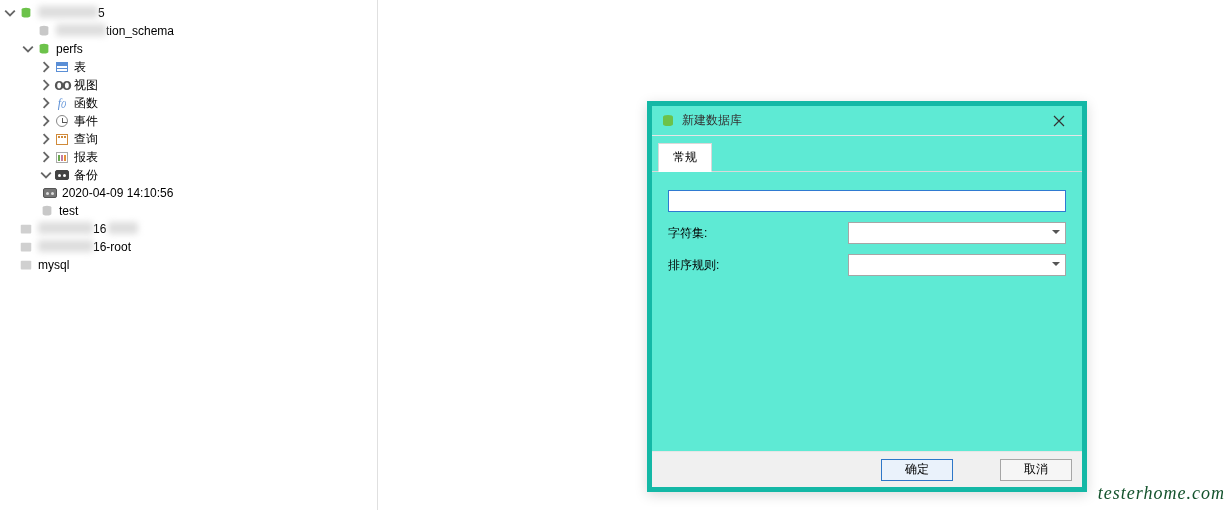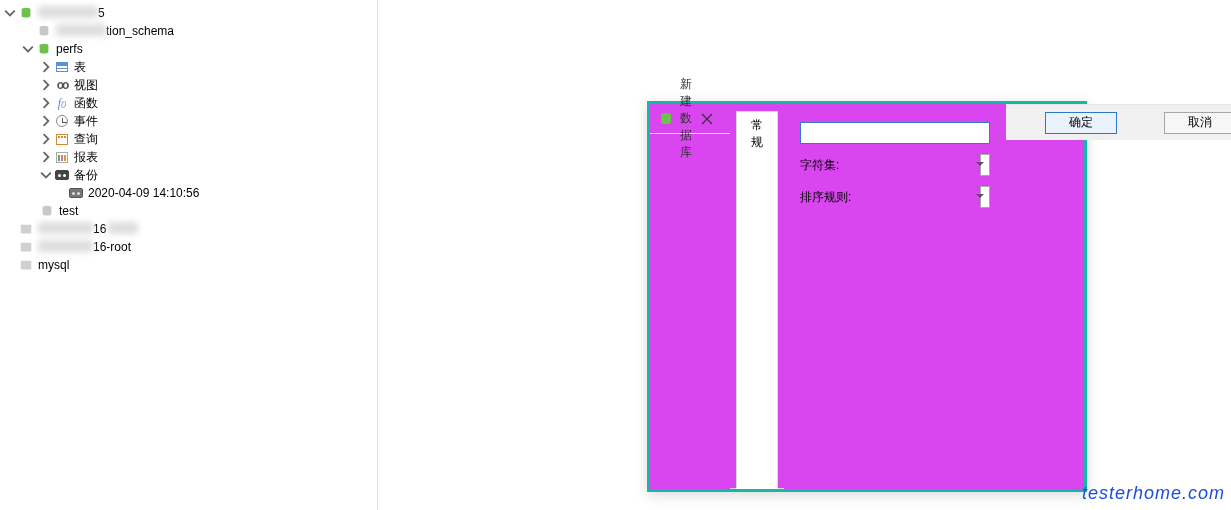--- a/index.html
+++ b/index.html
@@ -10,37 +10,37 @@
     .tree-row { display: flex; align-items: center; height: 18px; padding-left: 6px; cursor: default; white-space: nowrap; }
     .toggle { width: 12px; height: 12px; display: inline-flex; align-items: center; justify-content: center; color: #555; font-size: 10px; margin-right: 2px; }
     .toggle.empty { visibility: hidden; }
     .node-icon { width: 16px; height: 16px; display: inline-flex; align-items: center; justify-content: center; margin-right: 4px; }
     .node-label { color: #000; }
     .blur { filter: blur(3px); background: #ddd; color: transparent; border-radius: 2px; display: inline-block; }
     
     
     .ic-db-green svg, .ic-db-grey svg, .ic-conn svg { width: 14px; height: 14px; }
     .ic-table { border: 1px solid #5b8fd6; width: 12px; height: 10px; background: linear-gradient(#5b8fd6 0 3px, #fff 3px 5px, #5b8fd6 5px 6px, #fff 6px 8px, #5b8fd6 8px 9px, #fff 9px); }
-    .ic-view { font-size: 12px; color: #555; font-weight: bold; letter-spacing: -2px; }
+    .ic-view { font-size: 16px; color: #555; font-weight: bold; letter-spacing: -2px; }
     .ic-func { font-style: italic; font-family: serif; color: #5b8fd6; font-size: 12px; }
     .ic-event { width: 12px; height: 12px; border: 1px solid #888; border-radius: 50%; position: relative; background: #fff; }
     .ic-event::after { content: ""; position: absolute; width: 4px; height: 4px; border-left: 1px solid #555; border-bottom: 1px solid #555; top: 2px; left: 5px; }
     .ic-query { width: 12px; height: 11px; border: 1px solid #d08a3a; background: #fff; position: relative; }
     .ic-query::before { content: ""; position: absolute; top: 1px; left: 1px; right: 1px; height: 2px; background: repeating-linear-gradient(90deg, #d08a3a 0 2px, transparent 2px 3px); }
     .ic-report { width: 12px; height: 11px; border: 1px solid #aaa; background: #fff; position: relative; }
     .ic-report::after { content: ""; position: absolute; left: 1px; bottom: 1px; width: 8px; height: 6px; background: linear-gradient(90deg, #6aa84f 0 2px, transparent 2px 3px, #c27ba0 3px 5px, transparent 5px 6px, #e69138 6px 8px); }
     .ic-backup { width: 14px; height: 10px; border: 1px solid #444; border-radius: 2px; background: #444; position: relative; }
     .ic-backup::before, .ic-backup::after { content: ""; position: absolute; width: 3px; height: 3px; border-radius: 50%; background: #fff; top: 3px; }
     .ic-backup::before { left: 2px; } .ic-backup::after { right: 2px; }
     .ic-bakfile { width: 14px; height: 10px; border: 1px solid #555; border-radius: 2px; background: #777; position: relative; }
     .ic-bakfile::before, .ic-bakfile::after { content: ""; position: absolute; width: 3px; height: 3px; border-radius: 50%; background: #ddd; top: 3px; }
     .ic-bakfile::before { left: 2px; } .ic-bakfile::after { right: 2px; }
 
     
-    .dialog { position: absolute; left: 647px; top: 101px; width: 440px; height: 391px; border: 3px solid #14b8a6; background: #d946ef; box-shadow: 0 3px 12px rgba(0,0,0,.15); display: flex; flex-direction: row; }
+    .dialog { position: absolute; left: 647px; top: 101px; width: 440px; height: 391px; border: 5px solid #14b8a6; background: #5eead4; box-shadow: 0 3px 12px rgba(0,0,0,.15); display: flex; flex-direction: column; }
     .dlg-title { height: 30px; display: flex; align-items: center; padding: 0 8px; border-bottom: 1px solid #e6e6e6; }
     .dlg-title-icon { width: 16px; height: 16px; margin-right: 6px; display: flex; }
     .dlg-title-text { flex: 1; color: #333; }
     .dlg-close { width: 30px; height: 30px; display: flex; align-items: center; justify-content: center; cursor: pointer; }
     .dlg-close svg { width: 12px; height: 12px; }
     
     .dlg-tabs { display: flex; padding: 6px 6px 0 6px; border-bottom: 1px solid #d9d9d9; }
     .tab { padding: 5px 14px; border: 1px solid #d9d9d9; border-bottom: none; background: #fff; position: relative; top: 1px; font-size: 12px; }
     .tab.active { background: #fff; border-bottom: 1px solid #fff; }
     
@@ -51,21 +51,21 @@
     .form-input.focused { border: 1px solid #2f7ad1; outline: none; }
     .form-select { appearance: none; background: #fff; position: relative; }
     .select-wrap { flex: 1; position: relative; }
     .select-wrap::after { content: ""; position: absolute; right: 6px; top: 8px; border: 4px solid transparent; border-top-color: #555; pointer-events: none; }
     .select-wrap select { width: 100%; height: 22px; }
     
     .dlg-footer { height: 36px; border-top: 1px solid #e6e6e6; background: #f0f0f0; display: flex; justify-content: flex-end; align-items: center; padding-right: 10px; gap: 8px; }
     .btn { min-width: 72px; height: 22px; border: 1px solid #a6a6a6; background: #f6f6f6; cursor: pointer; font-size: 12px; margin-left: 39px; }
     .btn.primary { border-color: #2d77c8; background: #eaf2fb; }
     
-    .watermark { position: absolute; right: 6px; bottom: 6px; font-family: Liberation Sans, sans-serif; font-style: italic; color: #1d4ed8; font-size: 18px; letter-spacing: 1px; }
+    .watermark { position: absolute; right: 6px; bottom: 6px; font-family: Liberation Serif, serif; font-style: italic; color: #14532d; font-size: 18px; letter-spacing: 1px; }
   </style>
 </head>
 <body>
 
 <div class="sidebar">
 
   <div class="tree-row" style="padding-left:4px">
     <span class="toggle">
       <svg viewBox="0 0 10 10">
           <path d="M1 3 L5 7 L9 3" fill="none" stroke="#666" stroke-width="1.5"></path>
@@ -172,21 +172,21 @@
     <span class="toggle">
         <svg viewBox="0 0 10 10">
           <path d="M1 3 L5 7 L9 3" fill="none" stroke="#666" stroke-width="1.5"></path>
         </svg>
       </span>
     <span class="node-icon">
         <span class="ic-backup"></span>
       </span>
     <span class="node-label">备份</span>
   </div>
-  <div class="tree-row" style="padding-left:54px">
+  <div class="tree-row" style="padding-left:28px">
     <span class="toggle empty">▸</span>
     <span class="node-icon">
         <span class="ic-bakfile"></span>
       </span>
     <span class="node-label">2020-04-09 14:10:56</span>
   </div>
 
   <div class="tree-row" style="padding-left:25px">
     <span class="toggle empty">▸</span>
     <span class="node-icon ic-db-grey">

